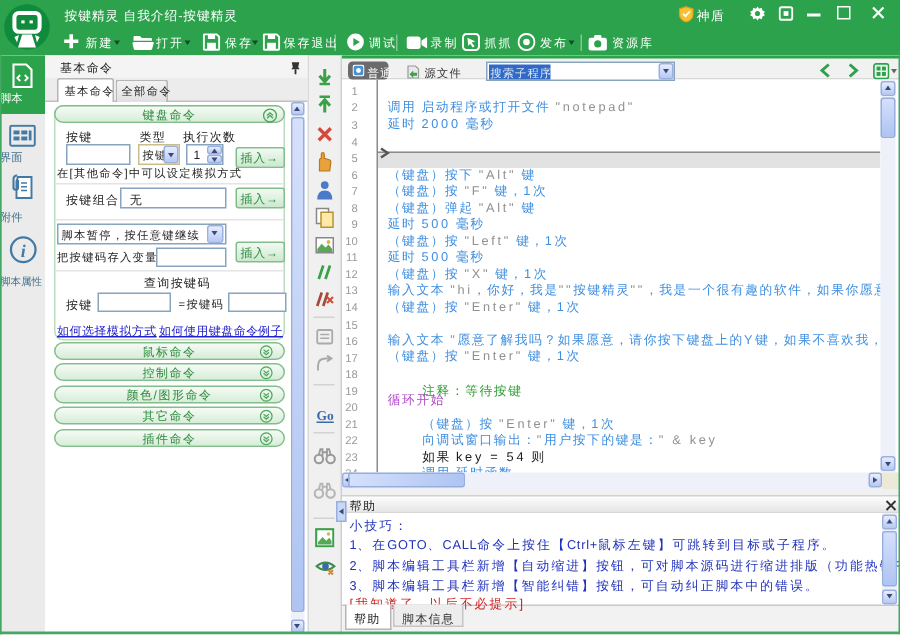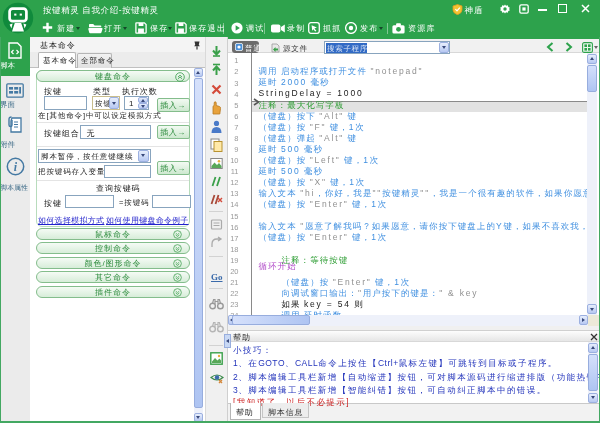--- a/index.html
+++ b/index.html
@@ -213,23 +213,21 @@
     <rect x="2.4" y="6" width="2.6" height="2.6" fill="#2da24c"></rect>
     <rect x="6" y="6" width="2.6" height="2.6" fill="#2da24c"></rect>
   </svg><div class="caret" style="left:594px;top:46px;border-top-color:#666"></div><div class="abs" id="edcontent" style="left:228px;top:53px;width:359px;height:262px;overflow:hidden">
     <div style="position:absolute;left:24px;top:48.3px;width:335px;height:10.5px;background:#e2e2e2;border-top:1px solid #8a8a8a"></div>
     <div class="ln" style="top:3.4000000000000004px">1</div>
     <div class="ln" style="top:14.48px">2</div>
     <div class="cl blue" style="left:30.5px;top:13.280000000000001px">调用 启动程序或打开文件 <i class="gry">"notepad"</i></div>
     <div class="ln" style="top:25.56px">3</div>
     <div class="cl blue" style="left:30.5px;top:24.36px">延时 <i>2000</i> 毫秒</div>
     <div class="ln" style="top:36.64000000000001px">4</div>
-    <div class="cl blk" style="left:30.5px;top:35.440000000000005px"><i>StringDelay = 1000</i></div>
     <div class="ln" style="top:47.720000000000006px">5</div>
-    <div class="cl grn" style="left:30.5px;top:46.52px">注释：最大化写字板</div>
     <div class="ln" style="top:58.800000000000004px">6</div>
     <div class="cl blue" style="left:30.5px;top:57.6px">（键盘）按下 <i class="gry">"Alt"</i> 键</div>
     <div class="ln" style="top:69.88000000000001px">7</div>
     <div class="cl blue" style="left:30.5px;top:68.68px">（键盘）按 <i class="gry">"F"</i> 键，<i>1</i>次</div>
     <div class="ln" style="top:80.96000000000001px">8</div>
     <div class="cl blue" style="left:30.5px;top:79.76px">（键盘）弹起 <i class="gry">"Alt"</i> 键</div>
     <div class="ln" style="top:92.04px">9</div>
     <div class="cl blue" style="left:30.5px;top:90.84px">延时 <i>500</i> 毫秒</div>
     <div class="ln" style="top:103.12px">10</div>
     <div class="cl blue" style="left:30.5px;top:101.92px">（键盘）按 <i class="gry">"Left"</i> 键，<i>1</i>次</div>

